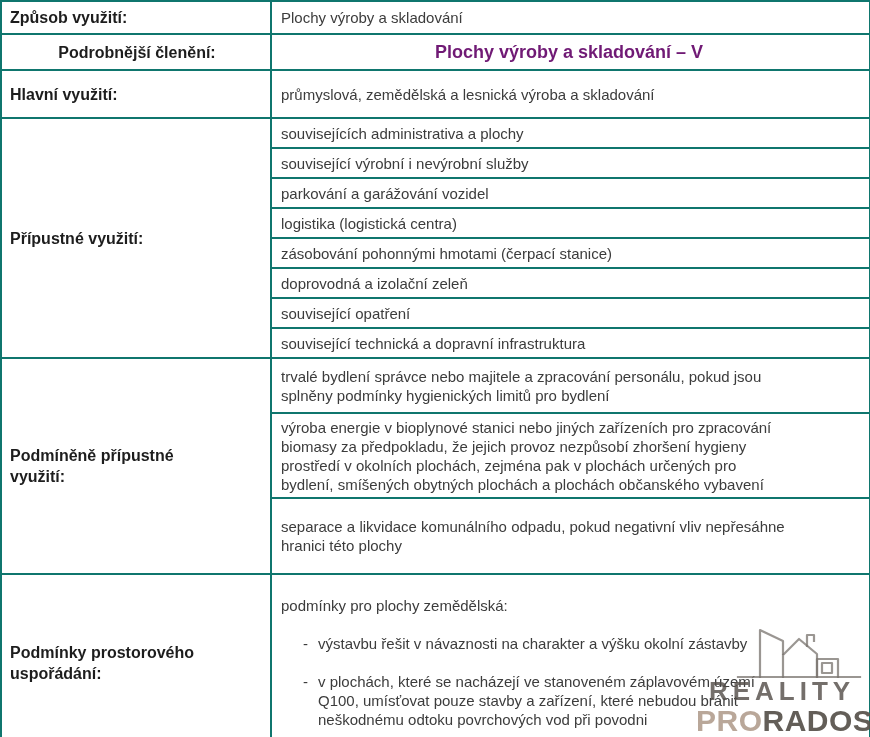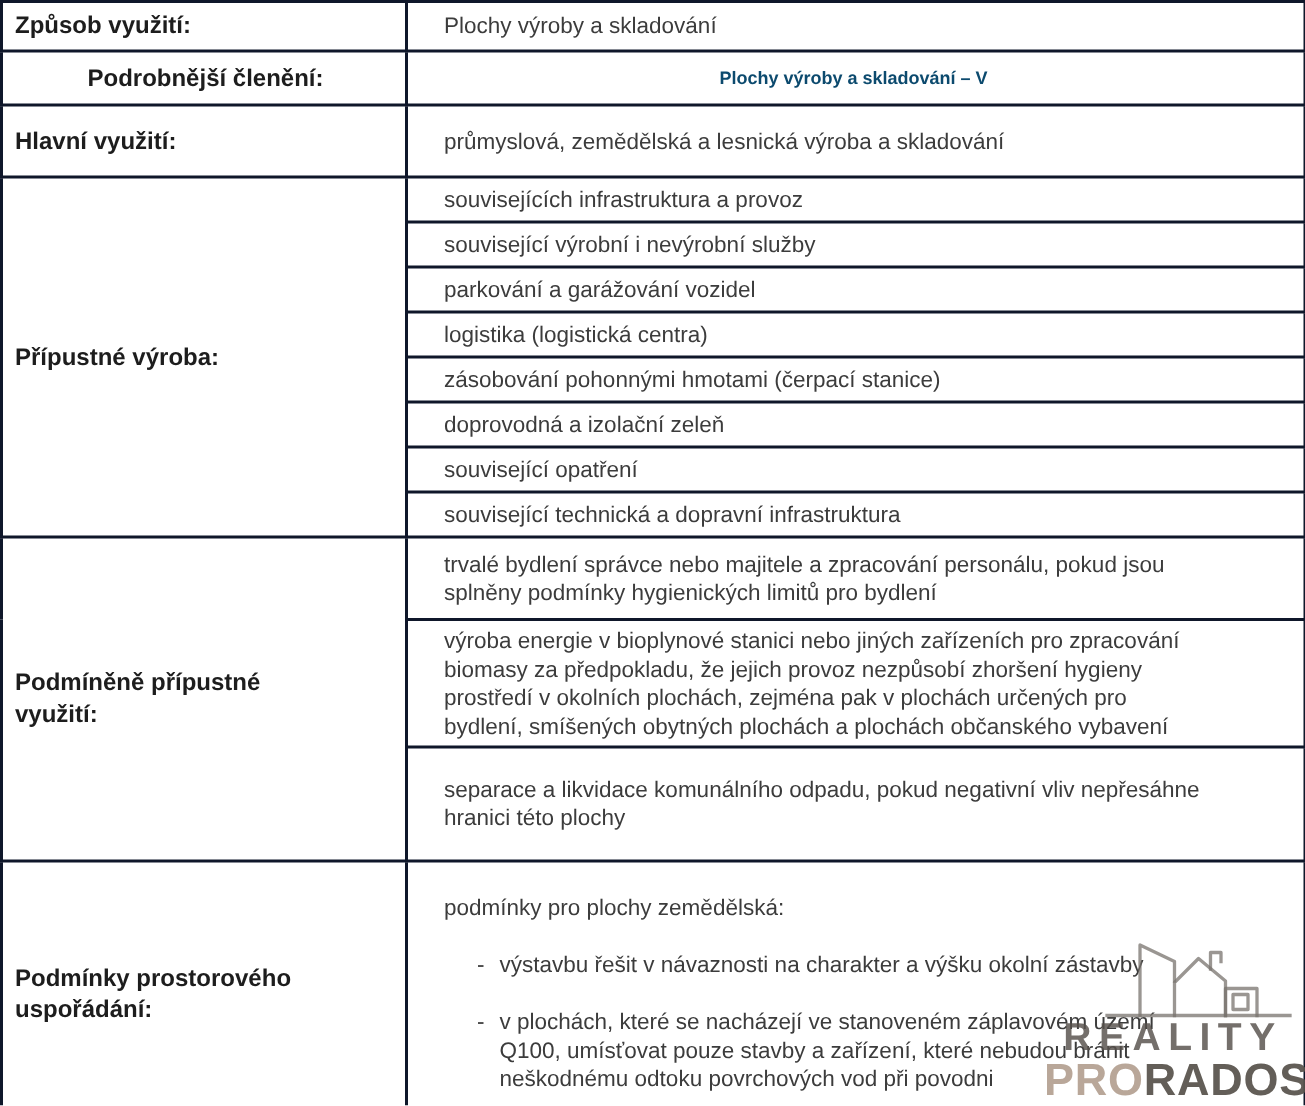--- a/index.html
+++ b/index.html
@@ -13,47 +13,47 @@
   }
   table.land-use {
     position: absolute;
     left: 0; top: 0;
     width: 869px;
     height: 737px;
     border-collapse: collapse;
     table-layout: fixed;
   }
   table.land-use td {
-    border: 2px solid #0f172a;
+    border: 2px solid #0f766e;
     vertical-align: middle;
     overflow: hidden;
   }
   col.c1 { width: 270px; }
   col.c2 { width: 599px; }
 
   td.label {
     padding: 0 6px 0 8px;
     font-size: 16px;
     font-weight: bold;
     color: #1d1d1d;
     white-space: pre-line;
     line-height: 21px;
   }
   td.val {
-    padding: 2px 12px 2px 24px;
+    padding: 2px 12px 2px 9px;
     font-size: 15px;
     color: #3c3c3c;
     line-height: 19px;
     white-space: pre-line;
   }
   td.val-bold {
     padding: 2px 12px 2px 9px;
-    font-size: 12px;
-    font-weight: bold;
-    color: #0c4a6e;
+    font-size: 18px;
+    font-weight: bold;
+    color: #701a75;
   }
   tr.r1 { height: 33px; }
   tr.r2 { height: 36px; text-align: center; }
   tr.r3 { height: 48px; }
   tr.sub { height: 30px; }
   tr.p1 { height: 55px; }
   tr.p2 { height: 85px; }
   tr.p3 { height: 76px; }
   tr.r6 { height: 105px; }
 
@@ -112,22 +112,22 @@
       <td class="label">Podrobnější členění:</td>
       <td class="val-bold">Plochy výroby a skladování – V</td>
     </tr>
 
     <tr class="r3">
       <td class="label">Hlavní využití:</td>
       <td class="val">průmyslová, zemědělská a lesnická výroba a skladování</td>
     </tr>
 
     <tr class="sub">
-      <td class="label" rowspan="8">Přípustné výroba:</td>
-      <td class="val">souvisejících infrastruktura a provoz</td>
+      <td class="label" rowspan="8">Přípustné využití:</td>
+      <td class="val">souvisejících administrativa a plochy</td>
     </tr>
     <tr class="sub">
       <td class="val">související výrobní i nevýrobní služby</td>
     </tr>
     <tr class="sub">
       <td class="val">parkování a garážování vozidel</td>
     </tr>
     <tr class="sub">
       <td class="val">logistika (logistická centra)</td>
     </tr>

